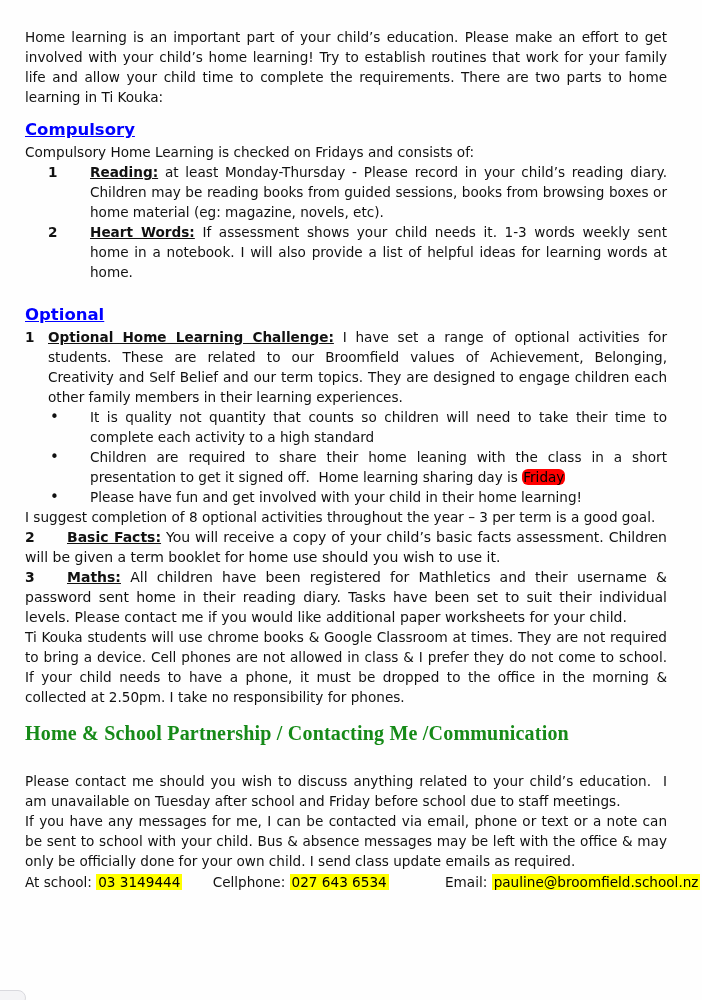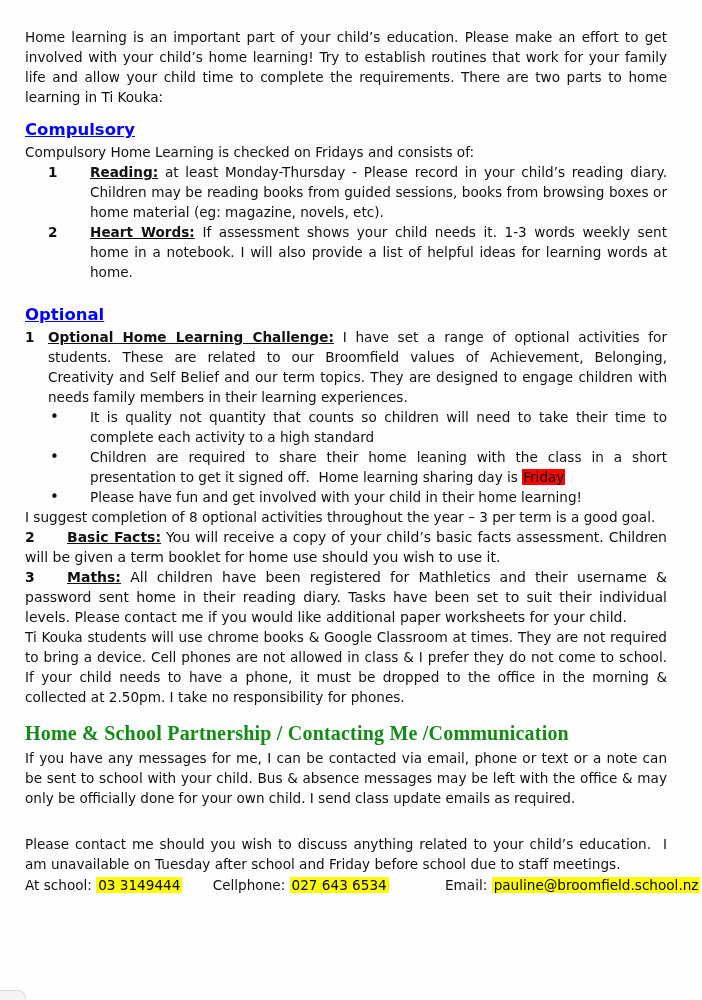--- a/index.html
+++ b/index.html
@@ -105,20 +105,21 @@
   .bullet .dot {
     position: absolute;
     left: 25px;
     top: 0;
     font-size: 15px;
   }
   .hl-red {
     background: var(--highlight-red);
     color: #000000;
     padding: 0 1px;
+    border-radius: 6px;
   }
   .hl-yellow {
     background: var(--highlight-yellow);
     color: #000000;
     padding: 0 2px;
   }
   .gap-sm  { margin-top: 20px; }
   .gap-md  { margin-top: 22px; }
   .gap-lg  { margin-top: 26px; }
   .contact-line {
@@ -159,21 +160,21 @@
     <span class="num">2</span>
     <span class="run-label">Heart Words:</span>
     <span>If assessment shows your child needs it. 1-3 words weekly sent home in a notebook. I will also provide a list of helpful ideas for learning words at home.</span>
   </div>
 
   <h2 class="blue-heading gap-md">Optional</h2>
 
   <div class="o-item1">
     <span class="num">1</span>
     <span class="run-label">Optional Home Learning Challenge:</span>
-    <span>I have set a range of optional activities for students. These are related to our Broomfield values of Achievement, Belonging, Creativity and Self Belief and our term topics. They are designed to engage children with needs family members in their learning experiences.</span>
+    <span>I have set a range of optional activities for students. These are related to our Broomfield values of Achievement, Belonging, Creativity and Self Belief and our term topics. They are designed to engage children each other family members in their learning experiences.</span>
   </div>
 
   <div class="bullet">
     <span class="dot">•</span>
     <span>It is quality not quantity that counts so children will need to take their time to complete each activity to a high standard</span>
   </div>
   <div class="bullet">
     <span class="dot">•</span>
     <span>Children are required to share their home leaning with the class in a short presentation to get it signed off.&nbsp; Home learning sharing day is </span><span class="hl-red">Friday</span>
   </div>
@@ -189,23 +190,23 @@
     <span>You will receive a copy of your child’s basic facts assessment. Children will be given a term booklet for home use should you wish to use it.</span>
   </div>
   <div class="o-item">
     <span class="num-inline">3</span><span class="run-label">Maths:</span>
     <span>All children have been registered for Mathletics and their username &amp; password sent home in their reading diary. Tasks have been set to suit their individual levels. Please contact me if you would like additional paper worksheets for your child.</span>
   </div>
 
   <p class="body-text">Ti Kouka students will use chrome books &amp; Google Classroom at times. They are not required to bring a device. Cell phones are not allowed in class &amp; I prefer they do not come to school. If your child needs to have a phone, it must be dropped to the office in the morning &amp; collected at 2.50pm. I take no responsibility for phones.</p>
 
   <h2 class="green-heading" style="margin-top:15px;">Home &amp; School Partnership / Contacting Me /Communication</h2>
+  <p class="body-text gap-lg">Please contact me should you wish to discuss anything related to your child’s education.&nbsp; I am unavailable on Tuesday after school and Friday before school due to staff meetings.</p>
+
   <p class="body-text">If you have any messages for me, I can be contacted via email, phone or text or a note can be sent to school with your child. Bus &amp; absence messages may be left with the office &amp; may only be officially done for your own child. I send class update emails as required.</p>
-
-  <p class="body-text gap-lg">Please contact me should you wish to discuss anything related to your child’s education.&nbsp; I am unavailable on Tuesday after school and Friday before school due to staff meetings.</p>
 
   <div class="contact-line">
     <span>At school:</span>
     <span class="hl-yellow seg-gap-1">03 3149444</span>
     <span>Cellphone:</span>
     <span class="hl-yellow seg-gap-2">027 643 6534</span>
     <span>Email:</span>
     <span class="hl-yellow">pauline@broomfield.school.nz</span>
   </div>
 

